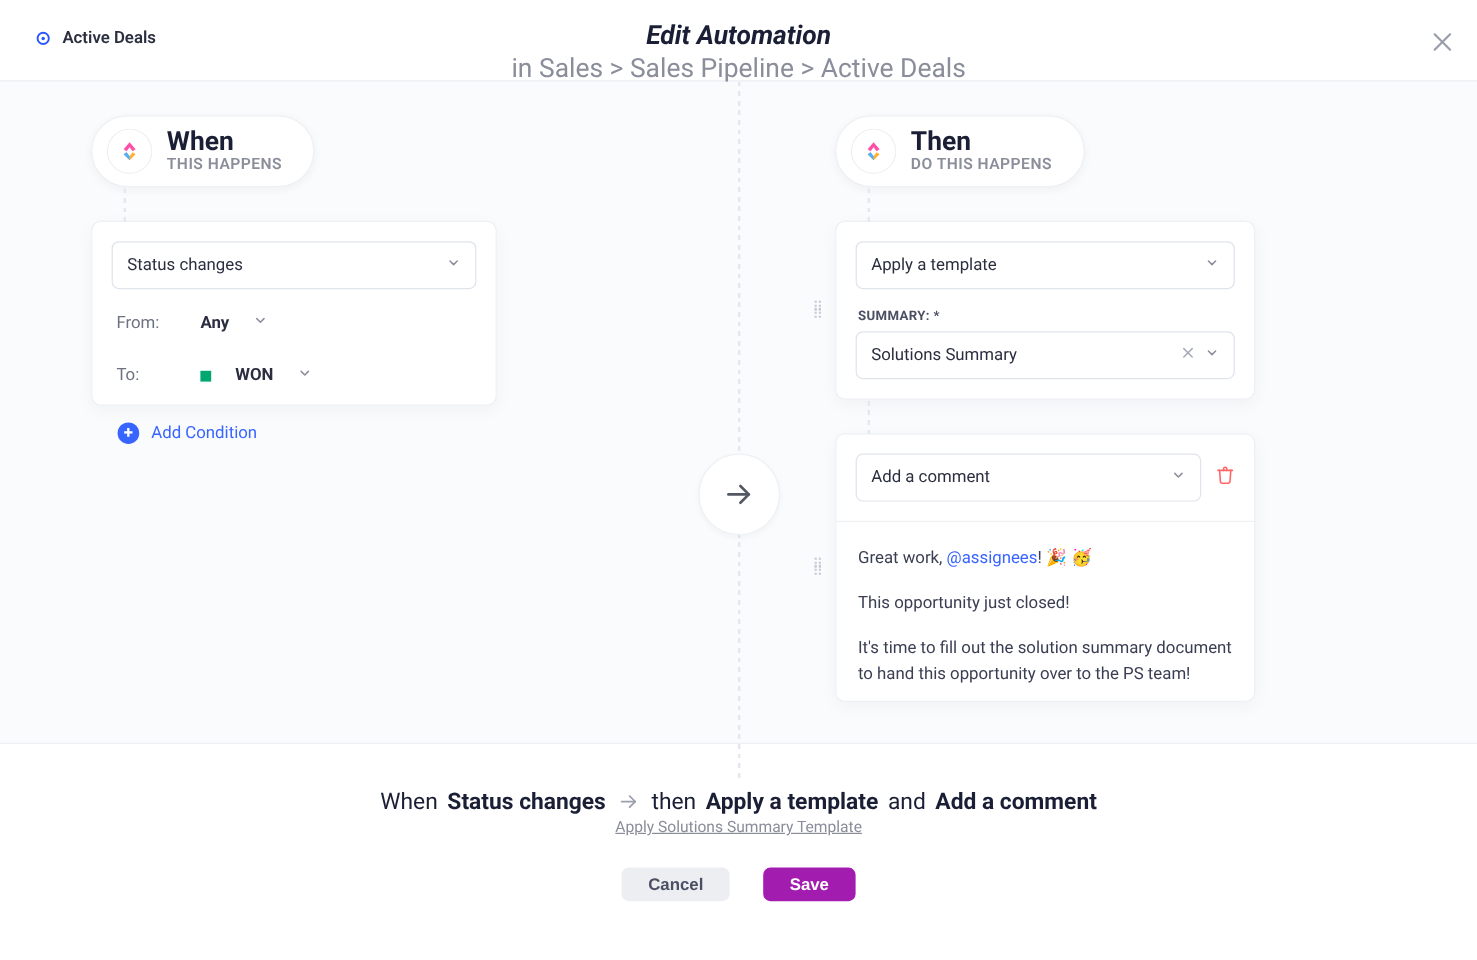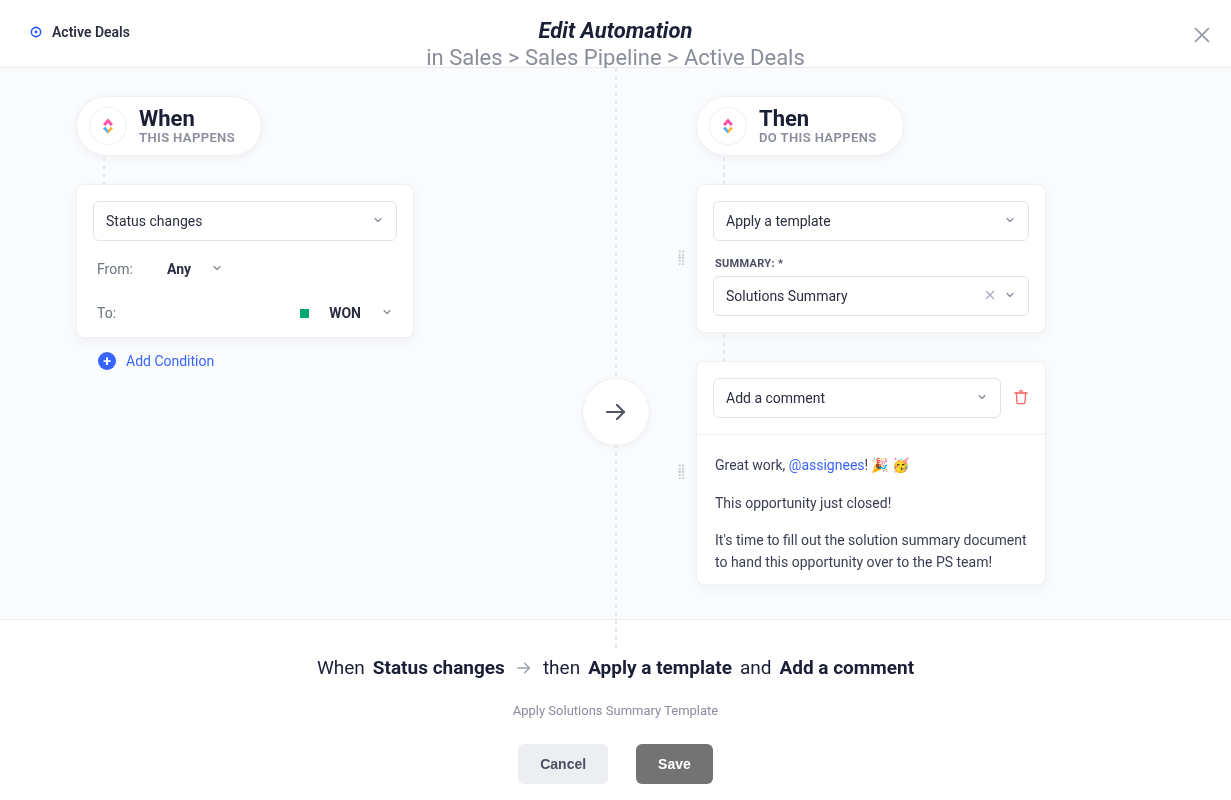--- a/index.html
+++ b/index.html
@@ -133,31 +133,31 @@
   .summary {
     position: relative; text-align: center; padding-top: 36px;
   }
   .summary-sentence {
     font-size: 19px; color: #1a1f36; display: flex; align-items: center; justify-content: center;
     gap: 8px; flex-wrap: wrap;
   }
   .summary-sentence .bold { font-weight: 700; }
   .summary-sentence .inline-arrow { color: #9b9fad; }
   .summary-sentence .inline-arrow svg { width: 22px; height: 16px; transform: translateY(2px); }
-  .summary-sub { margin-top: 24px; color: #8a8d9a; font-size: 13px; }
+  .summary-sub { margin-top: 3px; color: #8a8d9a; font-size: 13px; text-decoration: underline; }
 
   .actions {
     display: flex; gap: 14px; justify-content: center; margin-top: 26px;
   }
   .btn {
-    height: 40px; padding: 0 22px; border-radius: 6px; font-size: 14px; font-weight: 600; border: none;
+    height: 28px; padding: 0 22px; border-radius: 6px; font-size: 14px; font-weight: 600; border: none;
     cursor: pointer;
   }
   .btn-cancel { background: #edeef1; color: #4b4f63; }
-  .btn-save { background: #737373; color: #fff; margin-left: 14px; }
+  .btn-save { background: #a21caf; color: #fff; margin-left: 14px; }
 
   .chev svg { width: 12px; height: 12px; }
 </style>
 </head>
 <body>
 
 <div class="header">
   <div class="loc">
     <span class="loc-icon">
       <svg viewBox="0 0 24 24" fill="none" stroke="currentColor" stroke-width="2.4">
@@ -217,21 +217,21 @@
         <span class="field-label">From:</span>
         <span class="value-pill">
           <span>Any</span>
           <span class="chev">
             <svg viewBox="0 0 24 24" fill="none" stroke="currentColor" stroke-width="2.5" stroke-linecap="round" stroke-linejoin="round">
                 <polyline points="6 9 12 15 18 9"></polyline>
               </svg>
           </span>
         </span>
       </div>
-      <div class="field-row" style="margin-top:18px;justify-content:space-between;">
+      <div class="field-row" style="margin-top:18px;">
         <span class="field-label">To:</span>
         <span class="value-pill">
           <span class="won-dot"></span>
           <span>WON</span>
           <span class="chev">
             <svg viewBox="0 0 24 24" fill="none" stroke="currentColor" stroke-width="2.5" stroke-linecap="round" stroke-linejoin="round">
                 <polyline points="6 9 12 15 18 9"></polyline>
               </svg>
           </span>
         </span>

